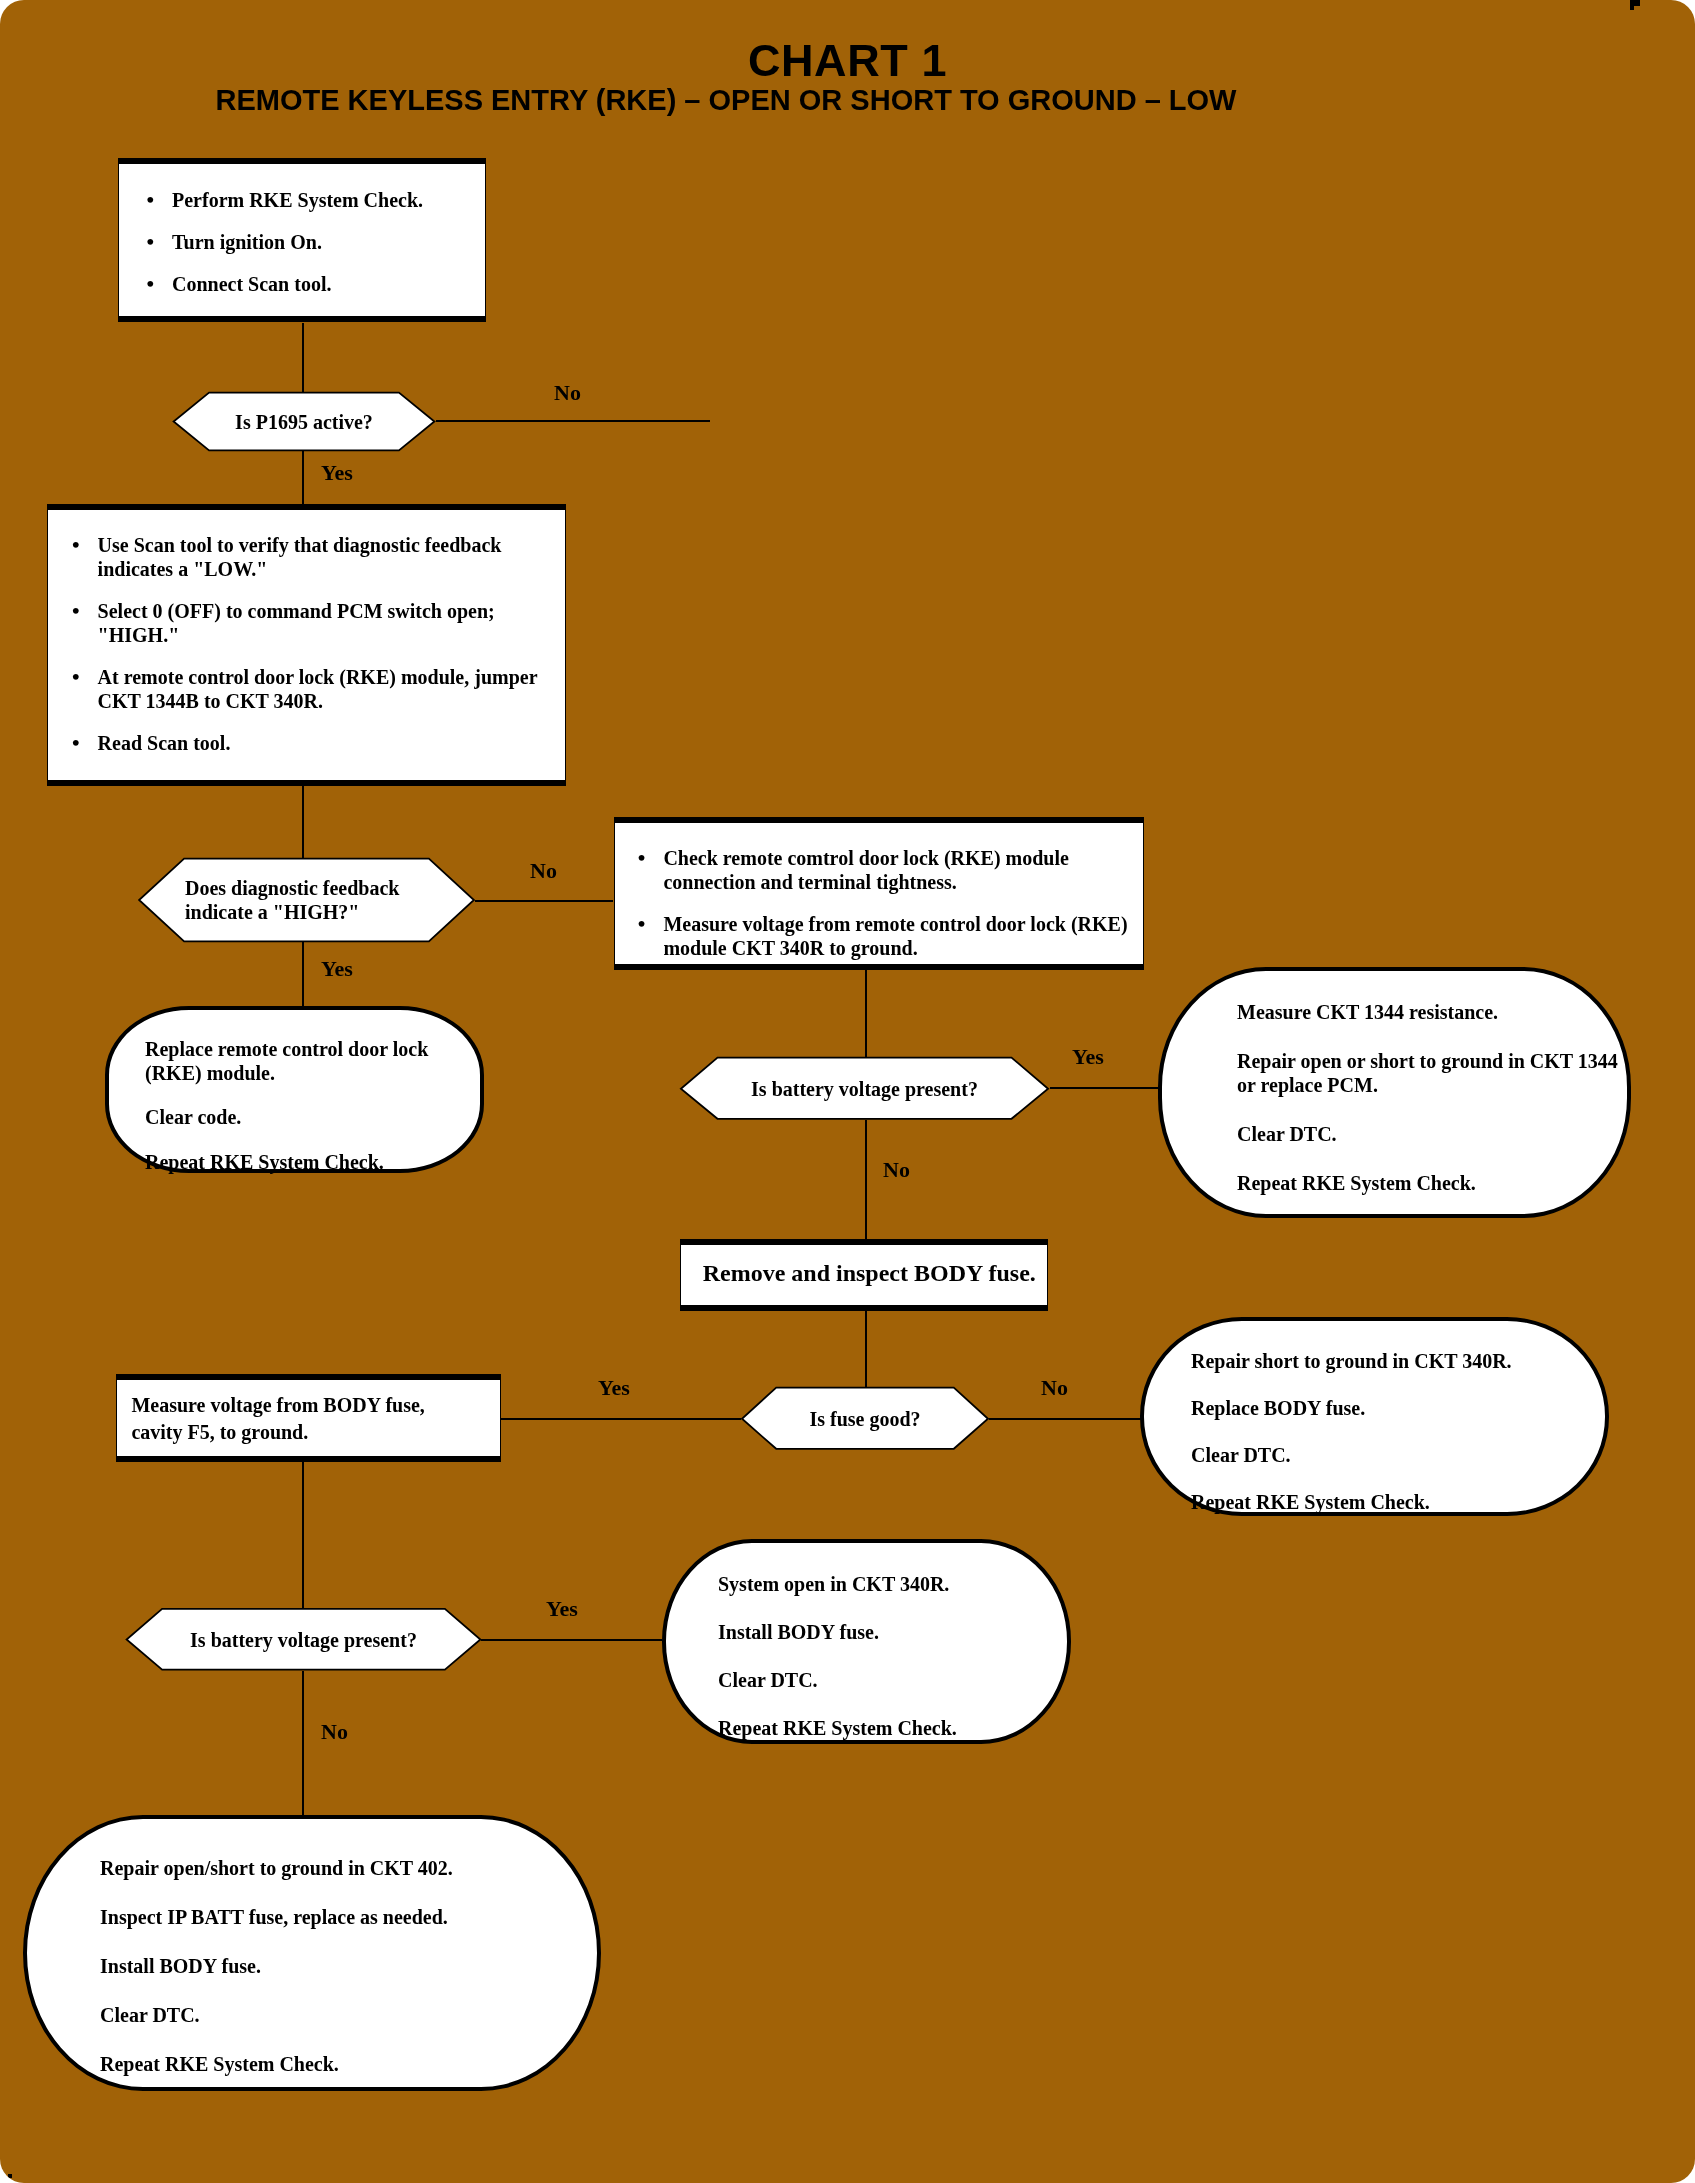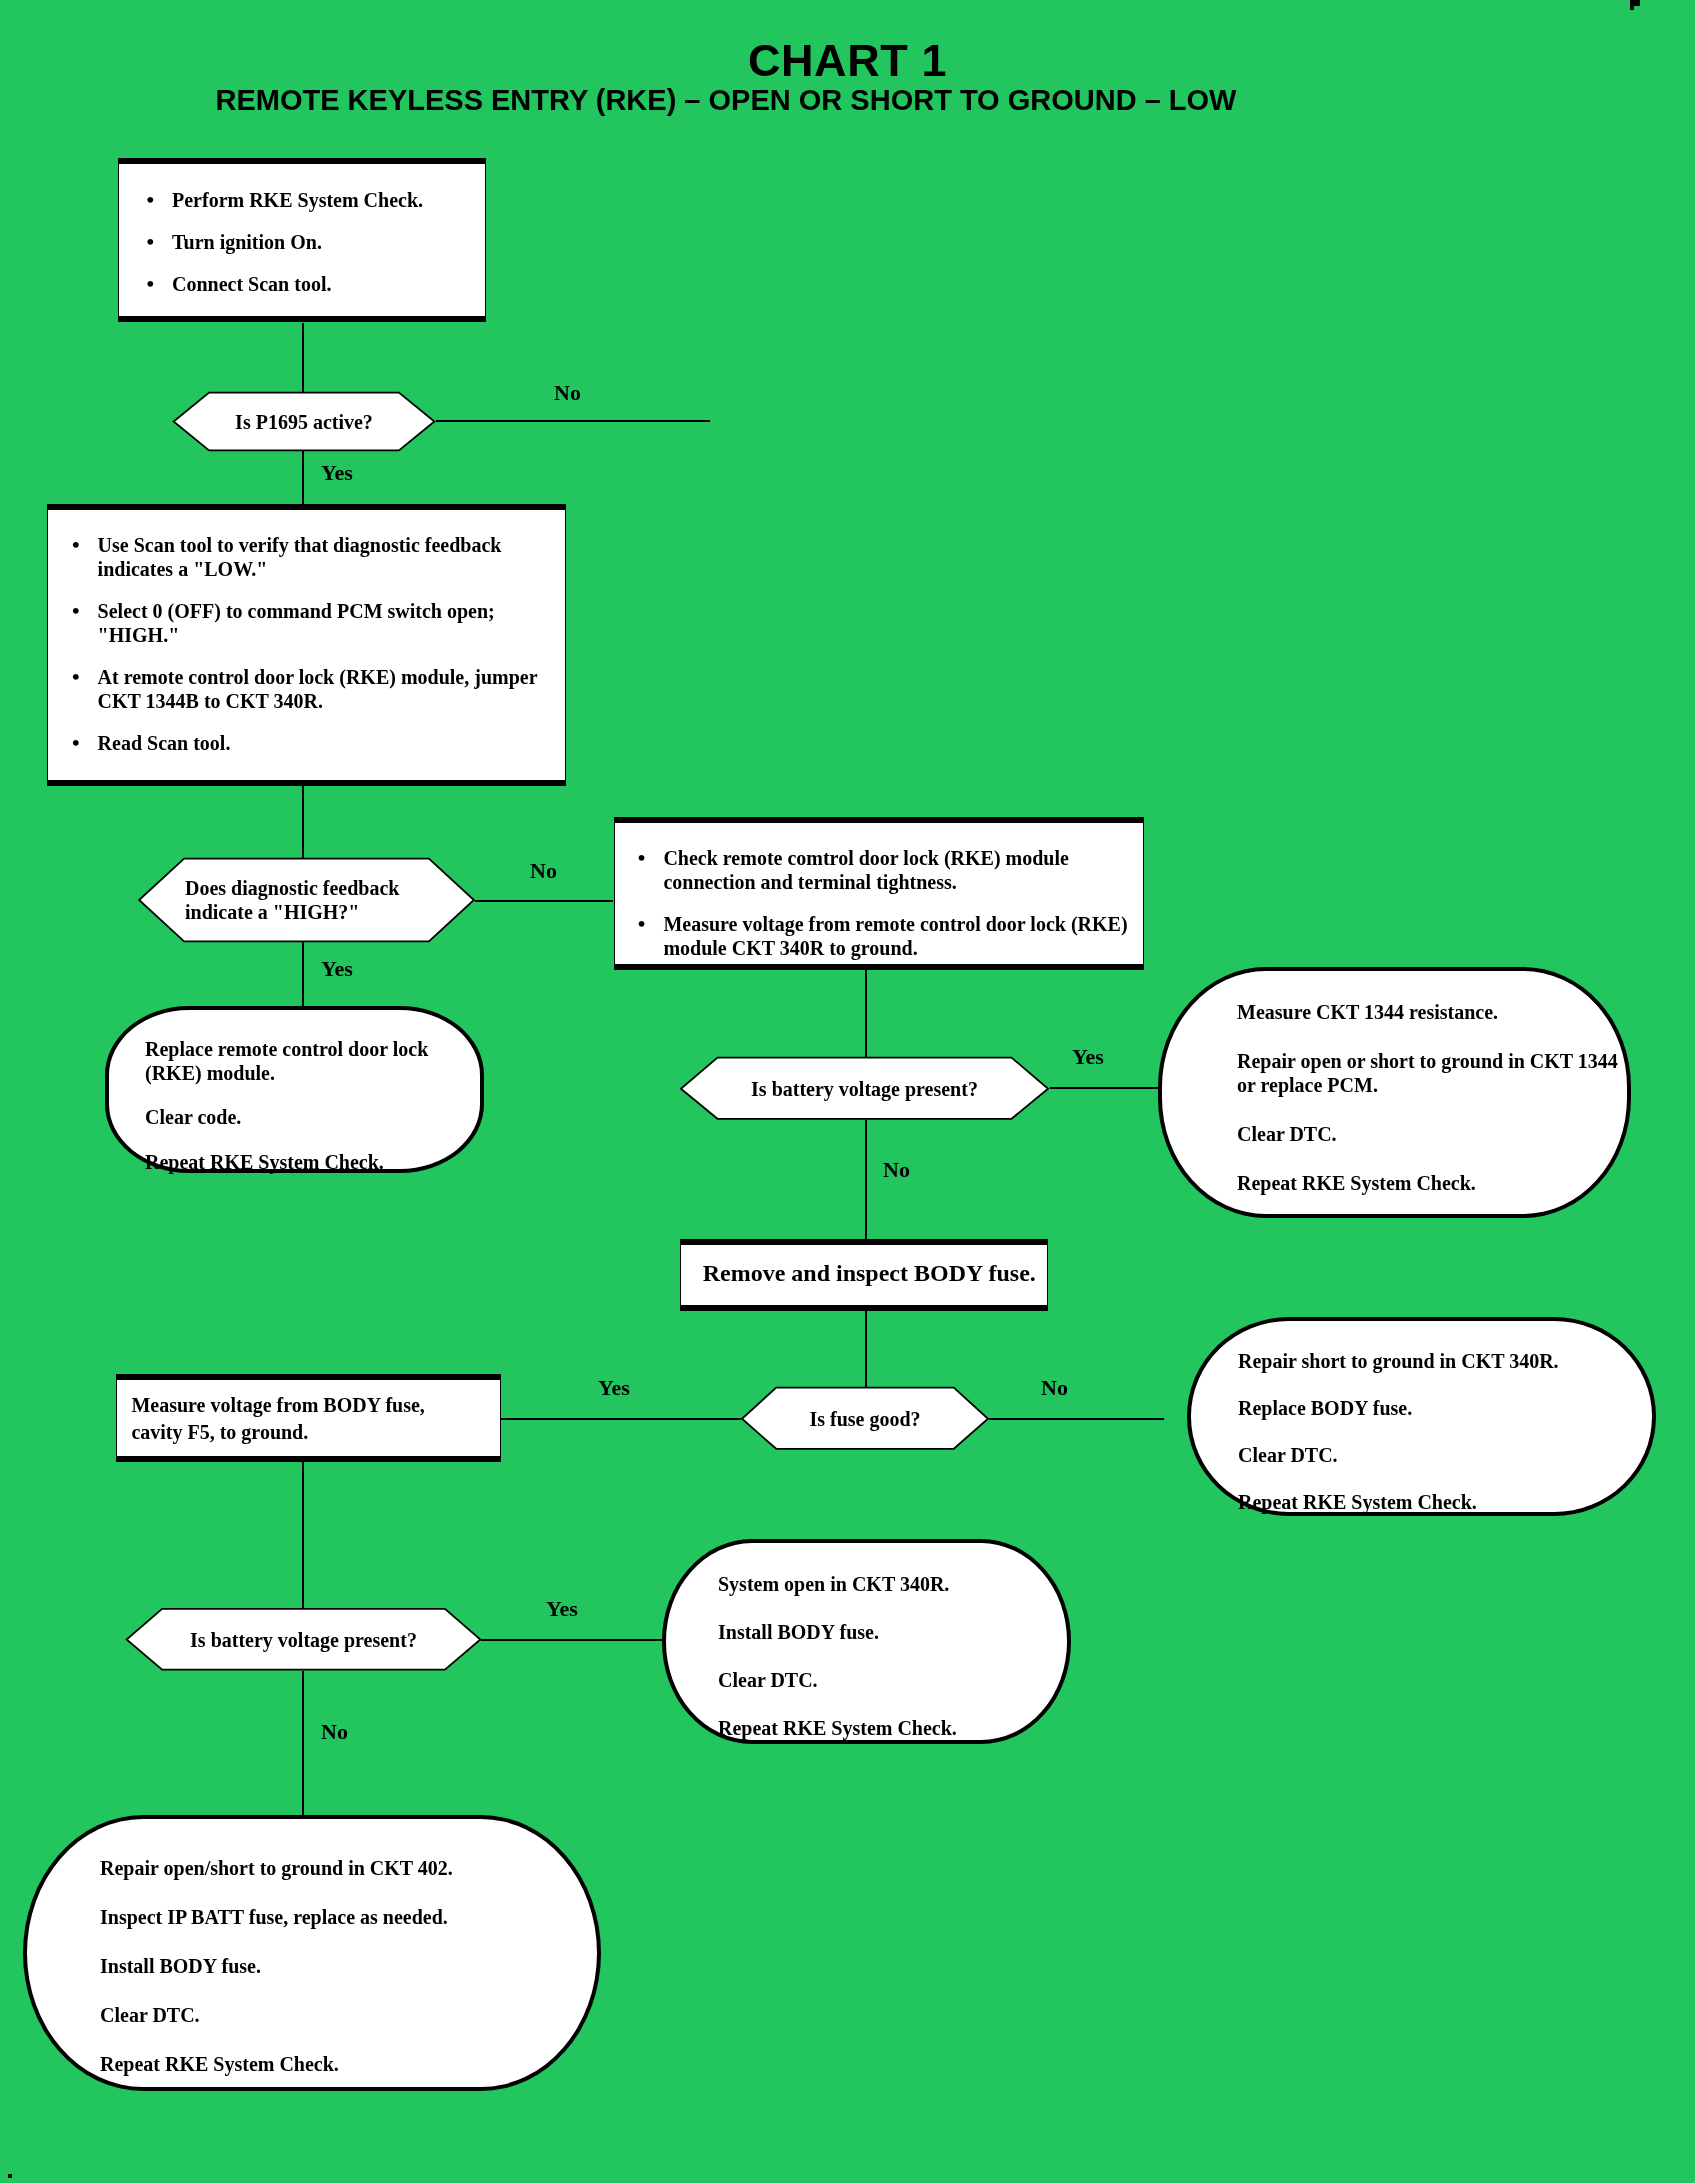--- a/index.html
+++ b/index.html
@@ -1,17 +1,17 @@
 <!DOCTYPE html>
 <html style="font-size:9.6px"><head>
 <meta charset="utf-8">
 <style>
   html,body{margin:0;padding:0;background:#fff;}
   body{font-family:"Liberation Serif",serif;}
-  #page{position:relative;width:1695px;height:2183px;background:#22c55e;overflow:hidden;}
+  #page{position:relative;width:1695px;height:2183px;background:#a16207;overflow:hidden;border-radius:24px;}
 
   
   .title{position:absolute;text-align:center;font-family:"Liberation Sans",sans-serif;
          font-weight:700;color:#000;white-space:nowrap;}
   #title-line1{left:0;top:35px;width:1695px;font-size:45px;letter-spacing:0.6px;}
   #title-line2{left:0;top:84px;width:1452px;font-size:29px;letter-spacing:0px;}
 
   
   .node{position:absolute;box-sizing:border-box;background:#fff;}
   .node .txt{font-family:"Liberation Serif",serif;font-weight:700;color:#000;
@@ -172,21 +172,21 @@
   <div class="ln lnh" style="left:989px;top:1418px;width:175px;"></div>
   <div class="elabel" style="left:1041px;top:1375px;">No</div>
 
   <div class="node proc" style="left:116px;top:1374px;width:385px;height:88px;">
     <div class="lines" style="margin:13.2px 0 0 14.4px;">
       <p style="margin-bottom:2.4px;">Measure voltage from BODY fuse,</p>
       <p>cavity F5, to ground.</p>
     </div>
   </div>
 
-  <div class="node term" style="left:1187px;top:1317px;width:469px;height:199px;border-radius:102px/99px;">
+  <div class="node term" style="left:1140px;top:1317px;width:469px;height:199px;border-radius:102px/99px;">
     <div class="lines" style="margin:28px 0 0 47px;">
       <p style="margin-bottom:23px;">Repair short to ground in CKT 340R.</p>
       <p style="margin-bottom:23px;">Replace BODY fuse.</p>
       <p style="margin-bottom:23px;">Clear DTC.</p>
       <p>Repeat RKE System Check.</p>
     </div>
   </div>
 
   <div class="ln lnv" style="left:302px;top:1462px;height:146px;"></div>
 

